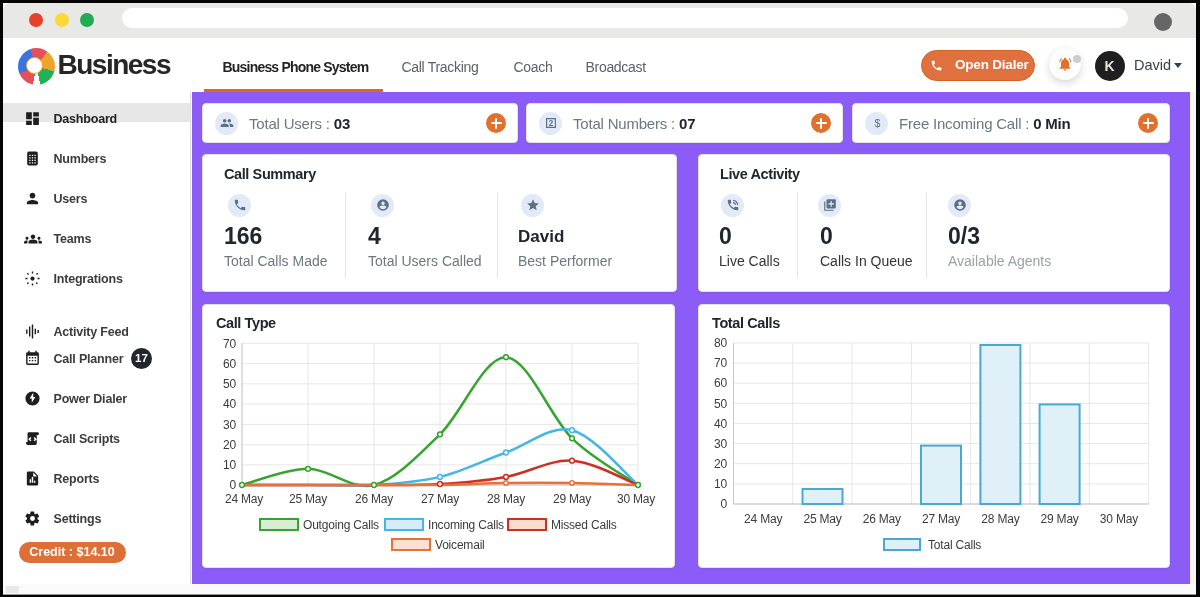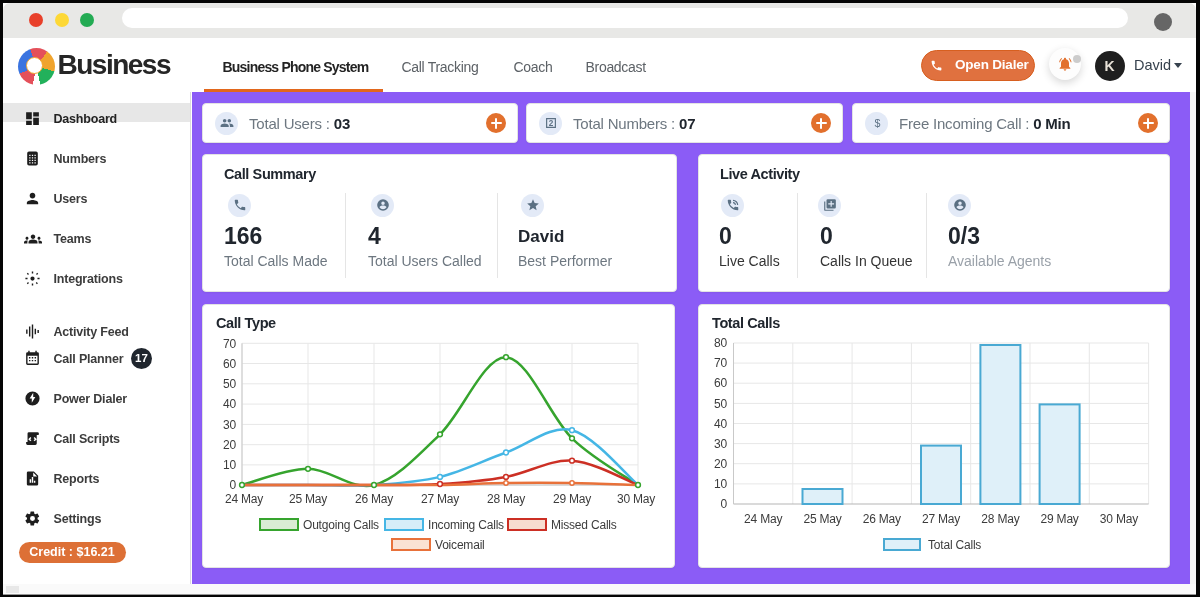--- a/index.html
+++ b/index.html
@@ -174,21 +174,21 @@
           <path fill="#1e1e1e" d="M19 3H7a2 2 0 0 0-2 2v12H3v2a2 2 0 0 0 2 2h11a2 2 0 0 0 2-2V7h2a1 1 0 0 0 1-1V5a2 2 0 0 0-2-2zM10.4 14.6 9 16l-3-3 3-3 1.4 1.4L8.8 13l1.6 1.6zm3.2 0L15.2 13l-1.6-1.6L15 10l3 3-3 3-1.4-1.4z"></path>
         </svg>
         <span class="slabel">Call Scripts</span>
       </div>
     <div class="sitem" style="top:411px;">
         <svg width="17" height="17" viewBox="0 0 24 24">
           <path fill="#1e1e1e" d="M19.1 12.9a7 7 0 0 0 .1-.9 7 7 0 0 0-.1-.9l2.1-1.7c.2-.1.2-.4.1-.6l-2-3.5c-.1-.2-.4-.3-.6-.2l-2.5 1a7.3 7.3 0 0 0-1.6-.9l-.4-2.6a.5.5 0 0 0-.5-.4h-4a.5.5 0 0 0-.5.4l-.4 2.6a7.3 7.3 0 0 0-1.6.9l-2.5-1c-.2-.1-.5 0-.6.2l-2 3.5c-.1.2-.1.5.1.6l2.1 1.7a7 7 0 0 0 0 1.8l-2.1 1.7c-.2.1-.2.4-.1.6l2 3.5c.1.2.4.3.6.2l2.5-1c.5.4 1 .7 1.6.9l.4 2.6c0 .2.2.4.5.4h4c.2 0 .4-.2.5-.4l.4-2.6a7.3 7.3 0 0 0 1.6-.9l2.5 1c.2.1.5 0 .6-.2l2-3.5c.1-.2.1-.5-.1-.6l-2.1-1.7zM12 15.5a3.5 3.5 0 1 1 0-7 3.5 3.5 0 0 1 0 7z"></path>
         </svg>
         <span class="slabel">Settings</span>
       </div>
-    <div id="credit">Credit : $16.21</div>
+    <div id="credit">Credit : $14.10</div>
   </div>
 
   <div id="main">
 
     <div class="card" style="left:10px; top:10.5px; width:316px; height:40px;">
       <div class="iconcirc" style="left:12px; top:8px;">
           <svg width="14" height="14" viewBox="0 0 24 24">
             <path fill="#5b7083" d="M16 11c1.66 0 3-1.34 3-3s-1.34-3-3-3-3 1.34-3 3 1.34 3 3 3zm-8 0c1.66 0 3-1.34 3-3S9.66 5 8 5 5 6.34 5 8s1.34 3 3 3zm0 2c-2.33 0-7 1.17-7 3.5V19h14v-2.5c0-2.33-4.67-3.5-7-3.5zm8 0c-.29 0-.62.02-.97.05 1.16.84 1.97 1.97 1.97 3.45V19h6v-2.5c0-2.33-4.67-3.5-7-3.5z"></path>
           </svg>
         </div>

